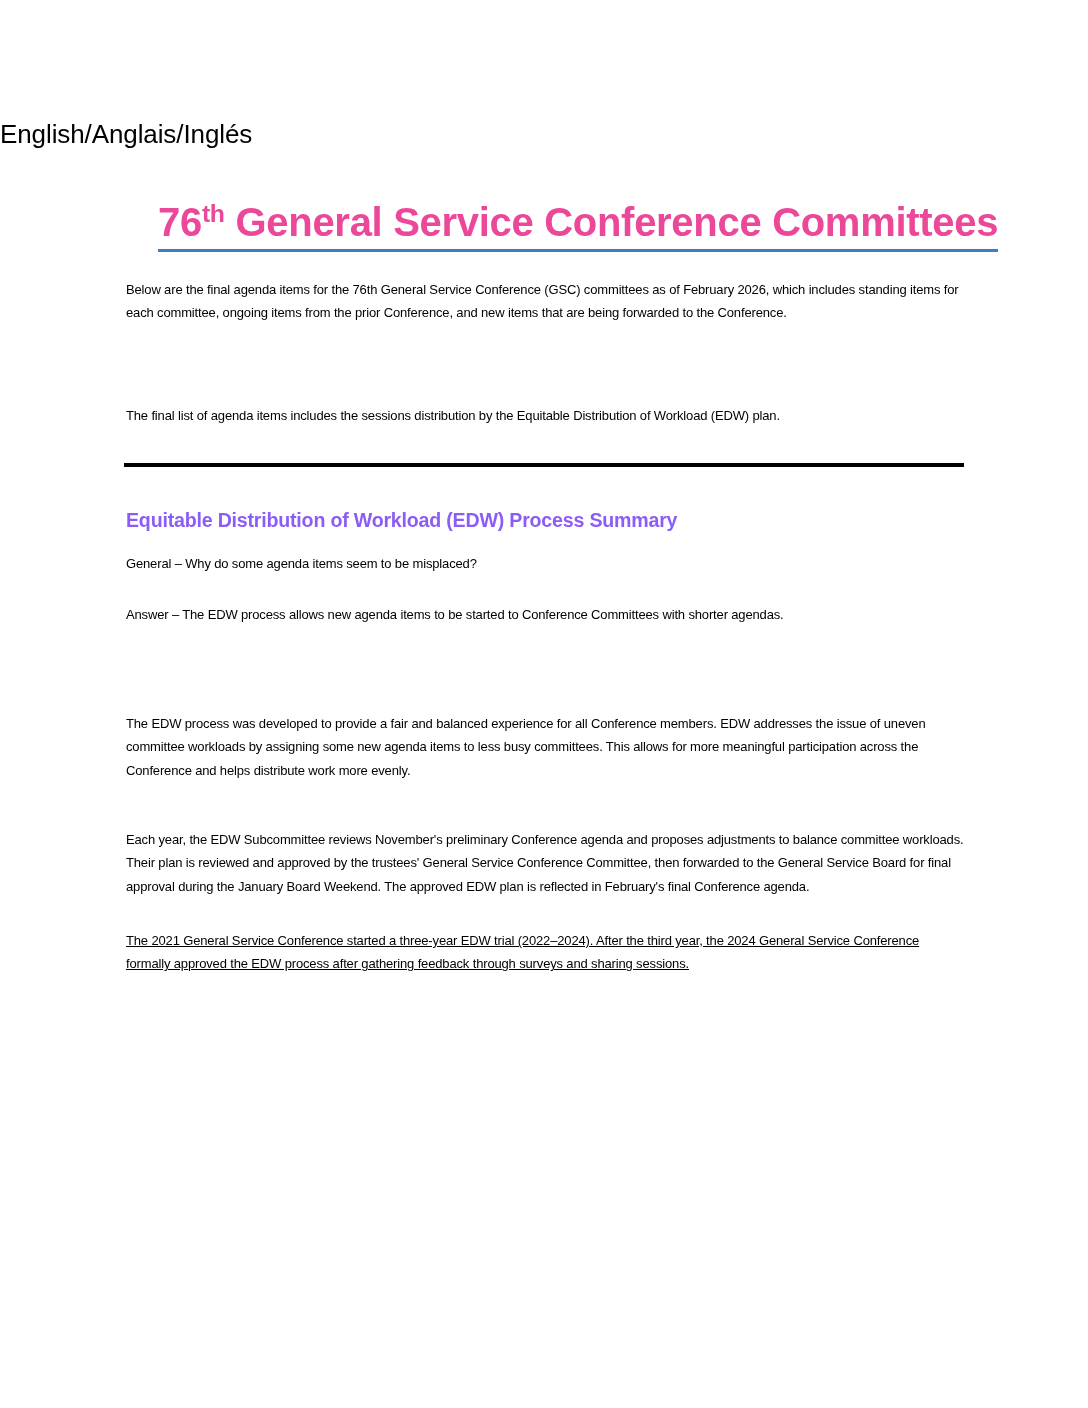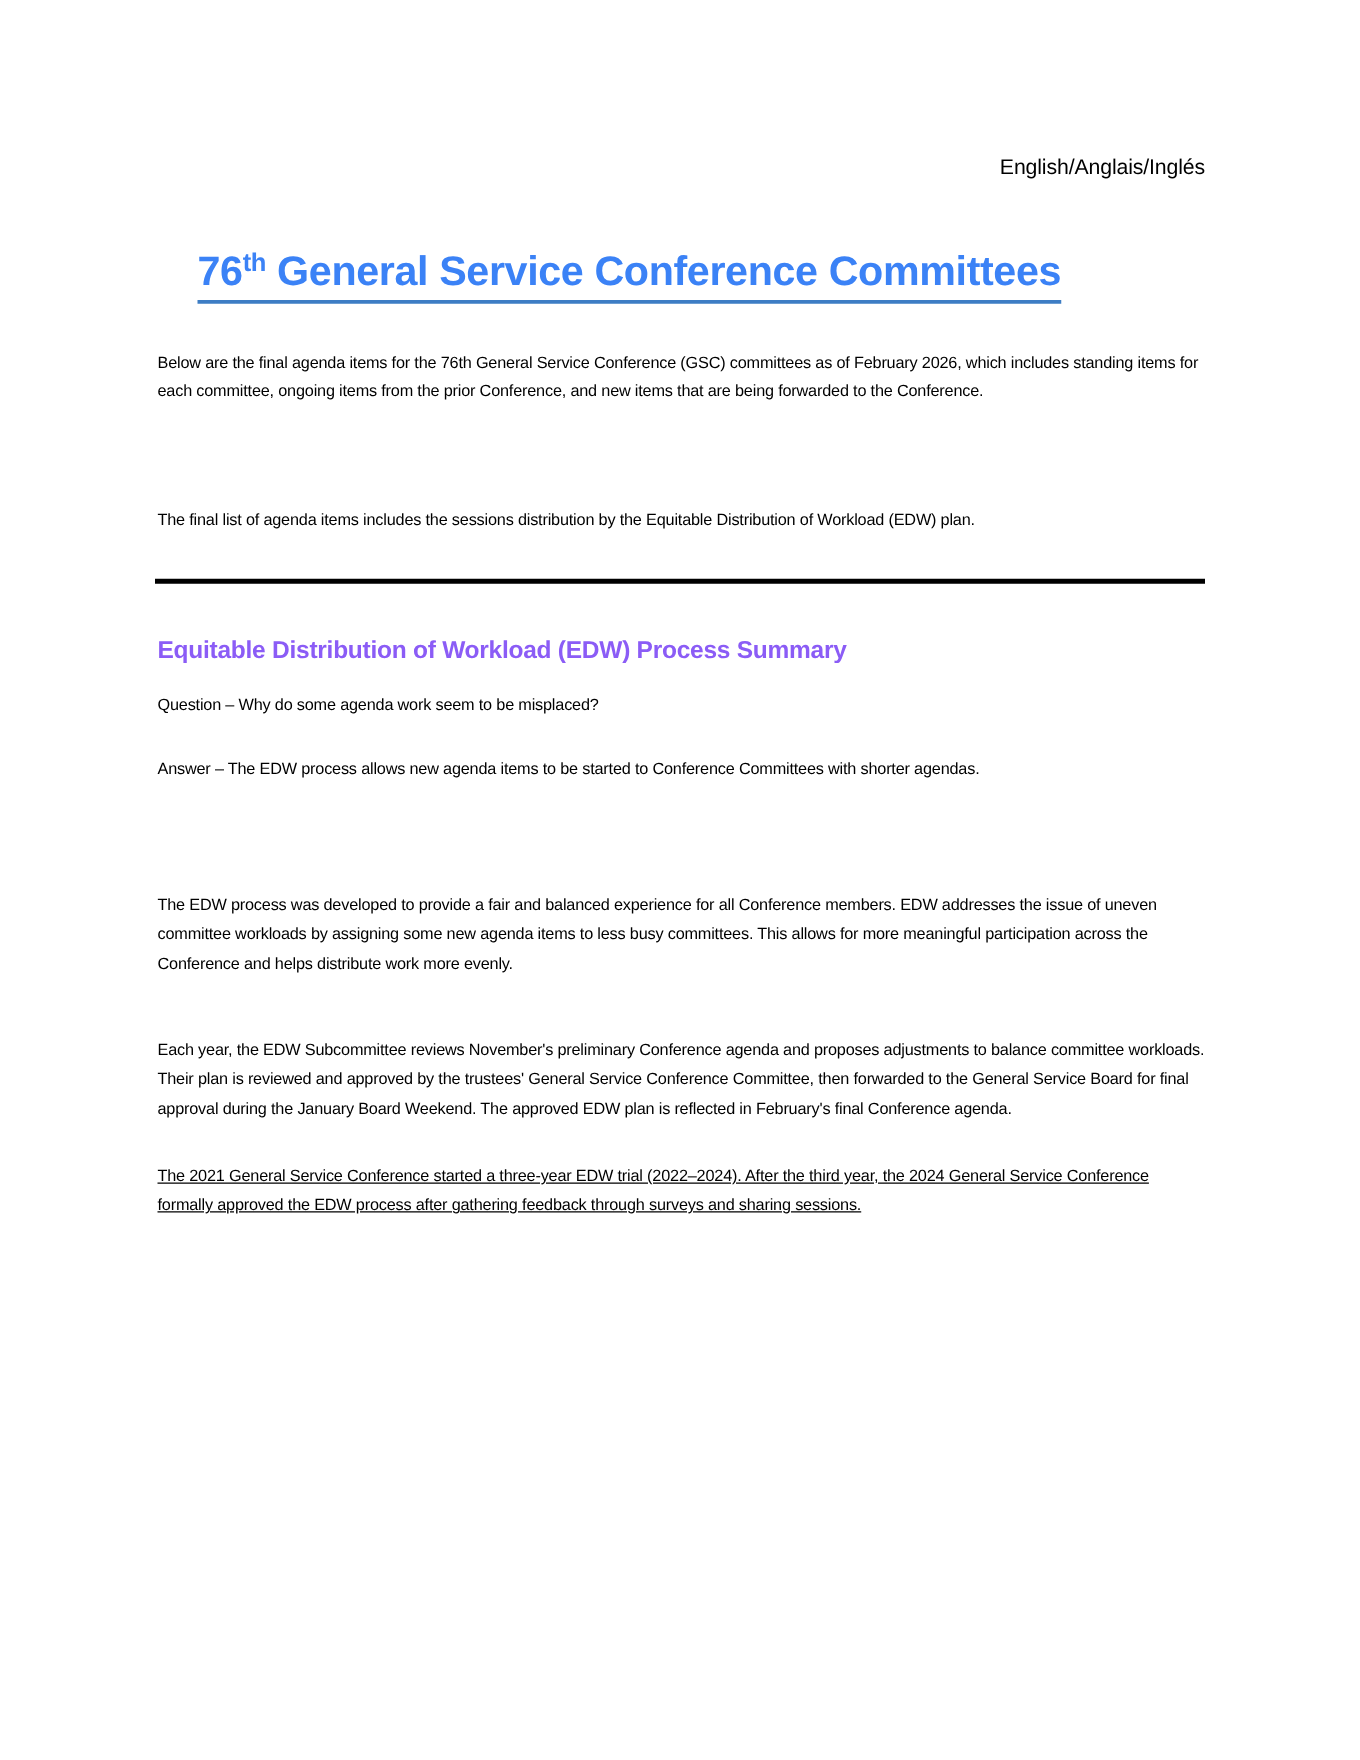--- a/index.html
+++ b/index.html
@@ -26,38 +26,37 @@
     top: 0;
     width: 1088px;
   }
 
   
   .lang-header {
     position: absolute;
     left: 0;
     top: 122px;
     width: 964px;
-    text-align: right;
-    font-size: 17px;
+    font-size: 26px;
     line-height: 24px;
     letter-spacing: -0.1px;
     color: #000000;
     white-space: nowrap;
   }
 
   
   .doc-title {
     position: absolute;
     left: 158px;
     top: 176px;
     width: 790px;
-    font-size: 33px;
+    font-size: 40px;
     line-height: 38px;
     font-weight: bold;
-    color: #3b82f6;
+    color: #ec4899;
     letter-spacing: -0.3px;
     white-space: nowrap;
   }
   .doc-title .title-text {
     display: inline;
     border-bottom: 3px solid #3d7dc4;
     padding-bottom: 5px;
   }
   .doc-title sup {
     font-size: 0.62em;
@@ -118,21 +117,21 @@
     <h1 class="doc-title"><span class="title-text"><span>76</span><sup>th</sup><span> General Service Conference Committees</span></span></h1>
 
     <p class="body-block p-intro">Below are the final agenda items for the 76th General Service Conference (GSC) committees as of February 2026, which includes standing items for each committee, ongoing items from the prior Conference, and new items that are being forwarded to the Conference.</p>
 
     <p class="body-block p-finallist">The final list of agenda items includes the sessions distribution by the Equitable Distribution of Workload (EDW) plan.</p>
 
     <div class="divider"></div>
 
     <h2 class="section-heading">Equitable Distribution of Workload (EDW) Process Summary</h2>
 
-    <p class="body-block p-question">Question – Why do some agenda work seem to be misplaced?</p>
+    <p class="body-block p-question">General – Why do some agenda items seem to be misplaced?</p>
 
     <p class="body-block p-answer">Answer – The EDW process allows new agenda items to be started to Conference Committees with shorter agendas.</p>
 
     <p class="body-block p-edwdev">The EDW process was developed to provide a fair and balanced experience for all Conference members. EDW addresses the issue of uneven committee workloads by assigning some new agenda items to less busy committees. This allows for more meaningful participation across the Conference and helps distribute work more evenly.</p>
 
     <p class="body-block p-eachyear">Each year, the EDW Subcommittee reviews November's preliminary Conference agenda and proposes adjustments to balance committee workloads. Their plan is reviewed and approved by the trustees' General Service Conference Committee, then forwarded to the General Service Board for final approval during the January Board Weekend. The approved EDW plan is reflected in February's final Conference agenda.</p>
 
     <p class="body-block p-trial">The 2021 General Service Conference started a three-year EDW trial (2022–2024). After the third year, the 2024 General Service Conference formally approved the EDW process after gathering feedback through surveys and sharing sessions.</p>
 
   </div>

